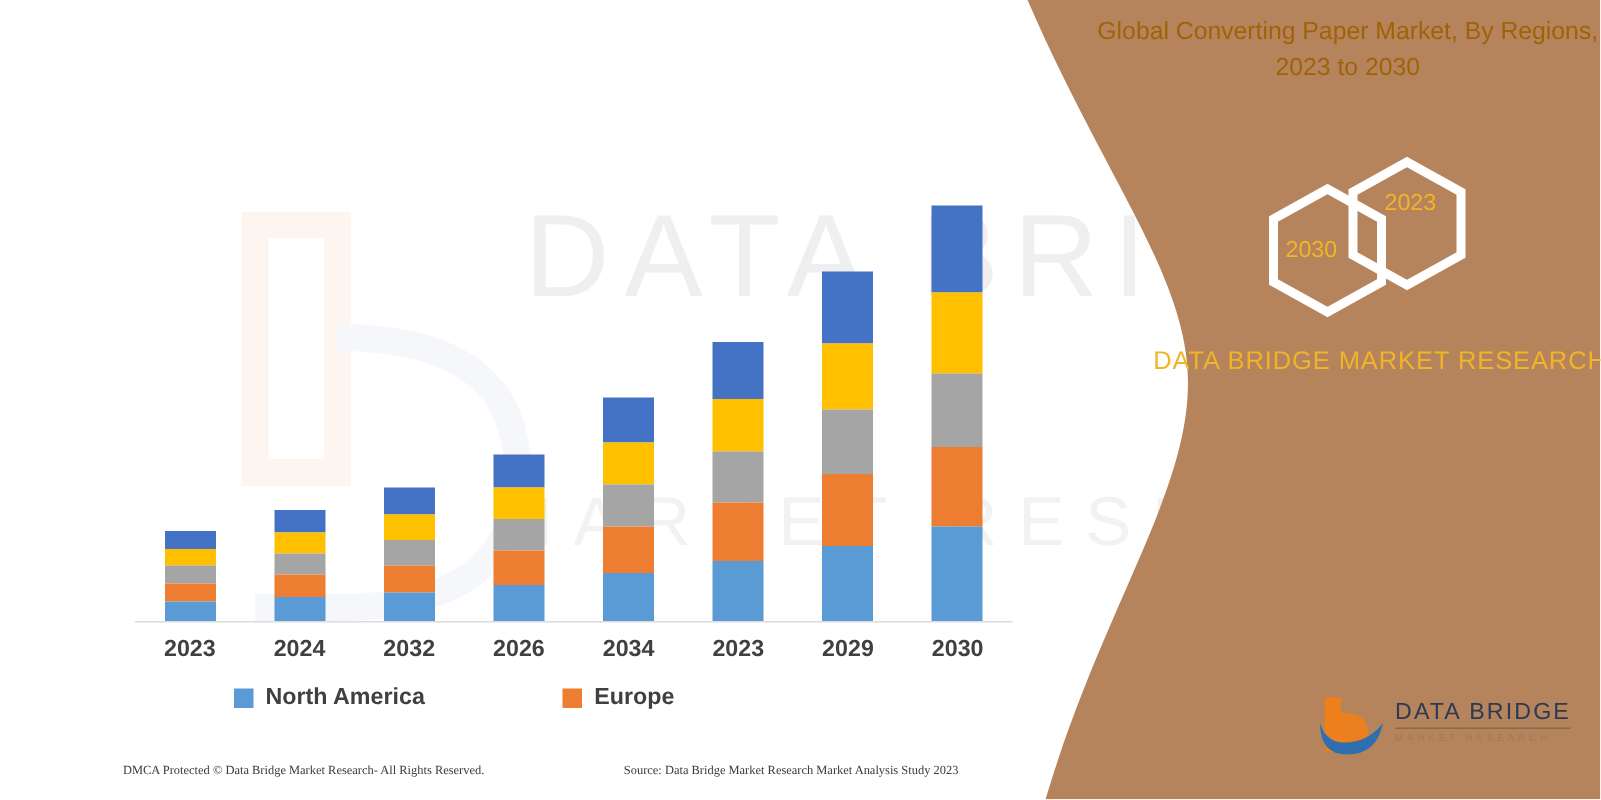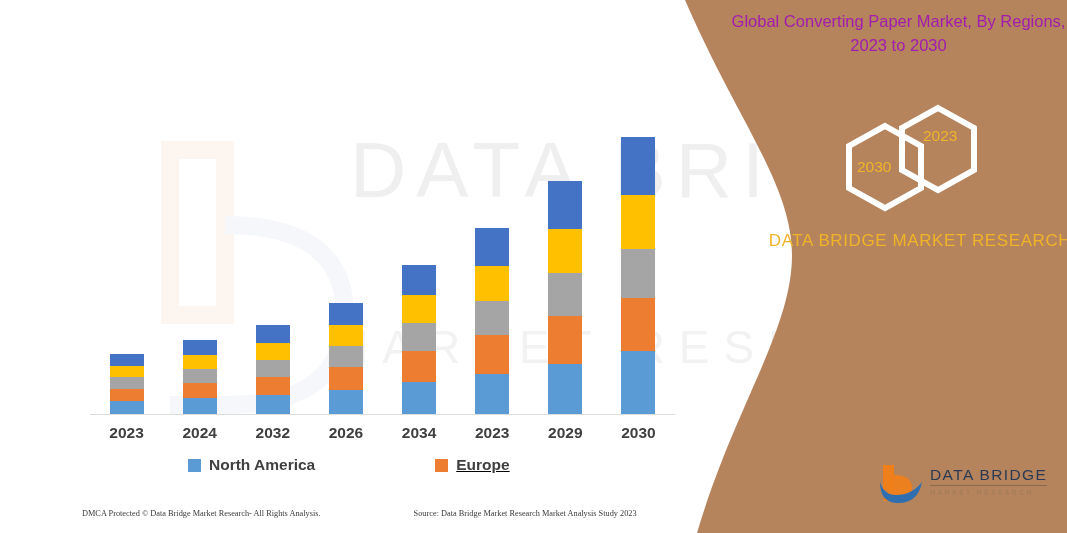--- a/index.html
+++ b/index.html
@@ -41,21 +41,21 @@
     right: 0; top: 0;
     width: 400px; height: 533px;
   }
   .brown-panel svg { display: block; width: 400px; height: 533px; }
 
   .panel-title {
     position: absolute;
     right: 0; top: 10px;
     width: 337px;
     text-align: center;
-    color: #a21caf;
+    color: #a16207;
     font-size: 16.5px;
     line-height: 1.45;
     font-family: "Liberation Sans", sans-serif;
   }
 
   .hex-wrap { position: absolute; left: 825px; top: 100px; width: 180px; height: 120px; }
   .hex-label {
     position: absolute;
     color: #f0b429;
     font-size: 15.5px;
@@ -142,22 +142,22 @@
   }
 
   .legend {
     position: absolute;
     left: 120px; top: 456px;
     width: 520px;
     display: flex;
     align-items: center;
   }
   .legend-item { display: flex; align-items: center; }
-  .legend-item.na { margin-left: 68px; }
-  .legend-item.eu { margin-left: 120px; text-decoration: underline; }
+  .legend-item.na { margin-left: 36px; }
+  .legend-item.eu { margin-left: 92px; }
   .swatch { width: 13px; height: 13px; margin-right: 8px; }
   .legend-label {
     color: #404040; font-size: 15.5px; font-weight: bold;
     font-family: "Liberation Sans", sans-serif;
   }
 
   
   .footer {
     position: absolute;
     left: 82px; top: 509px;
@@ -307,17 +307,17 @@
         <span class="swatch" style="background: rgb(91, 155, 213);"></span>
         <span class="legend-label">North America</span>
       </div>
       <div class="legend-item eu">
         <span class="swatch" style="background: rgb(237, 125, 49);"></span>
         <span class="legend-label">Europe</span>
       </div>
     </div>
 
   <div class="footer">
-    <div class="left">DMCA Protected © Data Bridge Market Research- All Rights Analysis.</div>
+    <div class="left">DMCA Protected © Data Bridge Market Research- All Rights Reserved.</div>
     <div class="right">Source: Data Bridge Market Research  Market Analysis Study 2023</div>
   </div>
 
 </div>
 
 </body></html>

